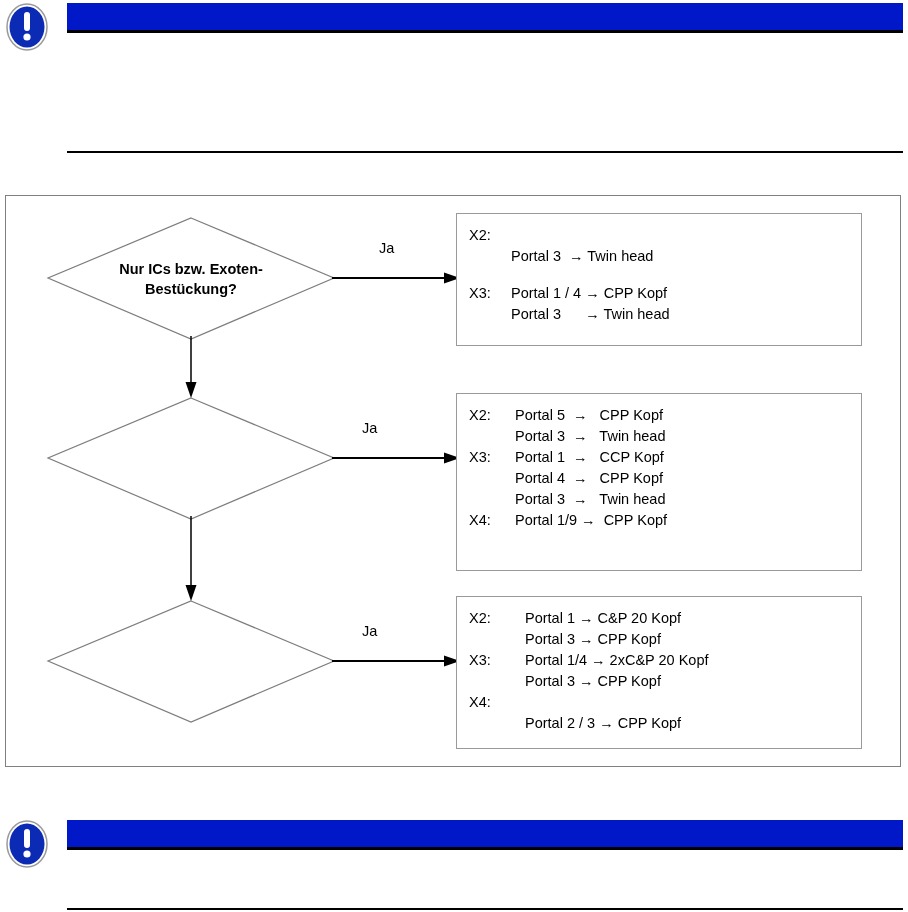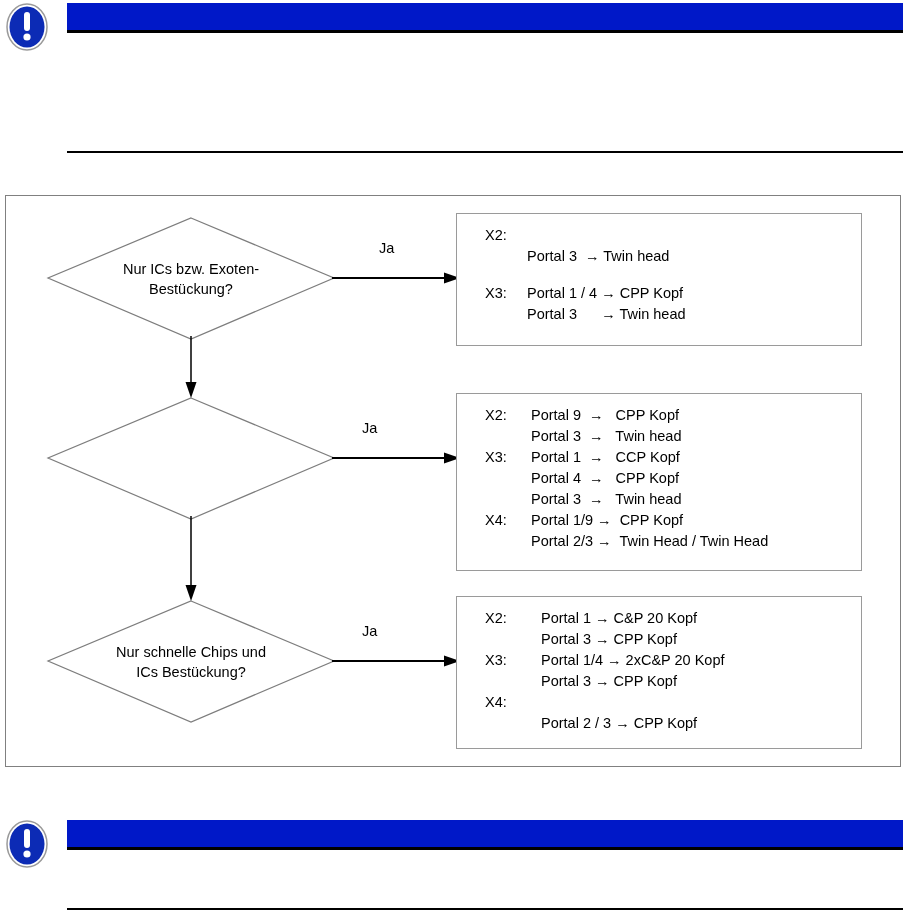--- a/index.html
+++ b/index.html
@@ -57,20 +57,21 @@
     border: 1px solid #808080;
     background: #ffffff;
     box-sizing: border-box;
   }
 
   
   .decision {
     position: absolute;
     width: 290px;
     height: 125px;
+    font-weight: bold;
   }
   .decision svg {
     position: absolute;
     left: 0; top: 0;
     width: 290px;
     height: 125px;
   }
   .decision .decision-text {
     position: absolute;
     left: 34px;
@@ -86,21 +87,21 @@
     text-align: center;
     white-space: pre-line;
   }
 
   
   .result-box {
     position: absolute;
     border: 1px solid #9a9a9a;
     background: #ffffff;
     box-sizing: border-box;
-    padding: 11px 0 11px 28px;
+    padding: 11px 0 11px 12px;
   }
   .result-line {
     display: flex;
     font-size: 14.5px;
     line-height: 21px;
     white-space: pre;
   }
   .result-tag {
     display: inline-block;
     flex: 0 0 auto;
@@ -153,22 +154,20 @@
   <div class="decision" style="left:40px; top:200px;">
     <svg viewBox="0 0 290 125" width="290" height="125">
       <polygon points="145,2 288,62 145,123 2,62" fill="#ffffff" stroke="#7d7d7d" stroke-width="1.2"></polygon>
     </svg>
   </div>
 
   <div class="decision" style="left:40px; top:403px;">
     <svg viewBox="0 0 290 125" width="290" height="125">
       <polygon points="145,2 288,62 145,123 2,62" fill="#ffffff" stroke="#7d7d7d" stroke-width="1.2"></polygon>
     </svg>
-    <div class="decision-text">Nur schnelle Chips und
-ICs Bestückung?</div>
   </div>
 
   <div class="connector" style="left:177px; top:140px;">
     <svg width="16" height="64" viewBox="0 0 16 64">
       <line x1="8" y1="0" x2="8" y2="50" stroke="#000000" stroke-width="1.5"></line>
       <polygon points="8,62 2.5,46 13.5,46" fill="#000000"></polygon>
     </svg>
   </div>
 
   <div class="connector" style="left:177px; top:320px;">
@@ -217,21 +216,21 @@
     </div>
     <div class="result-line">
       <span class="result-tag" style="width:42px;"></span>
       <span class="result-text">Portal 3      → Twin head</span>
     </div>
   </div>
 
   <div class="result-box" style="left:450px; top:197px; width:406px; height:178px;">
     <div class="result-line">
       <span class="result-tag" style="width:46px;">X2:</span>
-      <span class="result-text">Portal 9  →   CPP Kopf</span>
+      <span class="result-text">Portal 5  →   CPP Kopf</span>
     </div>
     <div class="result-line">
       <span class="result-tag" style="width:46px;"></span>
       <span class="result-text">Portal 3  →   Twin head</span>
     </div>
     <div class="result-line">
       <span class="result-tag" style="width:46px;">X3:</span>
       <span class="result-text">Portal 1  →   CCP Kopf</span>
     </div>
     <div class="result-line">
@@ -241,21 +240,20 @@
     <div class="result-line">
       <span class="result-tag" style="width:46px;"></span>
       <span class="result-text">Portal 3  →   Twin head</span>
     </div>
     <div class="result-line">
       <span class="result-tag" style="width:46px;">X4:</span>
       <span class="result-text">Portal 1/9 →  CPP Kopf</span>
     </div>
     <div class="result-line">
       <span class="result-tag" style="width:46px;"></span>
-      <span class="result-text">Portal 2/3 →  Twin Head / Twin Head</span>
     </div>
   </div>
 
   <div class="result-box" style="left:450px; top:400px; width:406px; height:153px;">
     <div class="result-line">
       <span class="result-tag" style="width:56px;">X2:</span>
       <span class="result-text">Portal 1 → C&amp;P 20 Kopf</span>
     </div>
     <div class="result-line">
       <span class="result-tag" style="width:56px;"></span>

